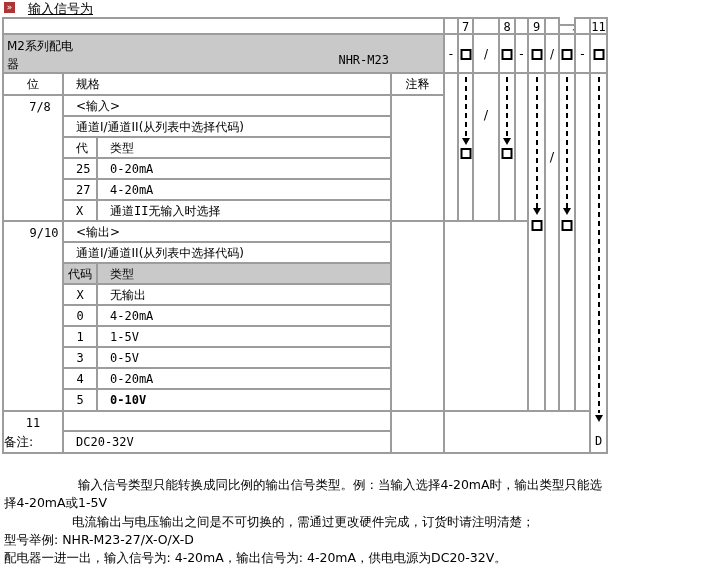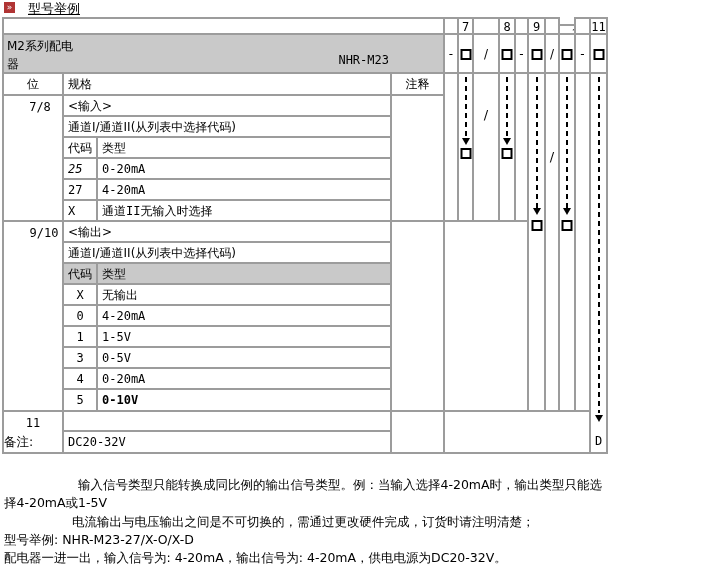--- a/index.html
+++ b/index.html
@@ -1,20 +1,20 @@
 <!DOCTYPE html>
 <html><head>
 <meta charset="utf-8">
 <style>
   html,body{margin:0;padding:0;background:#fff;}
   .canvas{position:relative;width:713px;height:575px;background:#fff;overflow:hidden;
           font-family:"DejaVu Sans",sans-serif;font-size:12px;color:#000;}
   .cell{position:absolute;border:2px solid #9c9c9c;background:#fff;box-sizing:border-box;
         line-height:18px;padding-top:1px;overflow:hidden;}
-  .cell.left{padding-left:4px;}
+  .cell.left{padding-left:12px;}
   .cell.center{text-align:center;}
   .cell.gray{background:#c9c9c9;}
   .cell.toppos{text-align:center;padding-top:2px;}
   .mono{font-family:"DejaVu Sans Mono","DejaVu Sans",monospace;}
   .r1sym{line-height:36px;text-align:center;}
   .digit{line-height:14px;text-align:center;font-family:"DejaVu Sans Mono","DejaVu Sans",monospace;}
   .vdash{position:absolute;left:50%;transform:translateX(-50%);width:2px;
          background-image:repeating-linear-gradient(to bottom,#000 0px,#000 5px,transparent 5px,transparent 9px);}
   .arrowhead{position:absolute;left:50%;transform:translateX(-50%);width:0;height:0;
          border-left:4px solid transparent;border-right:4px solid transparent;border-top:7px solid #000;}
@@ -29,42 +29,42 @@
   .series-text span{display:block;}
   .model{position:absolute;right:54px;bottom:3px;}
   .remark{position:absolute;line-height:16px;font-size:12.5px;}
 </style>
 </head>
 <body>
 
 <div class="canvas">
 
   <div class="bullet">»</div>
-  <div class="titlebar">型号举例</div>
+  <div class="titlebar">输入信号为</div>
 
   <div class="cell" style="left:2px;top:17px;width:443px;height:18px;"></div>
 
   <div class="cell gray" style="left:2px;top:33px;width:443px;height:41px;">
     <div class="series-text">
       <span>M2系列配电</span>
       <span>器</span>
     </div>
     <div class="model mono">NHR-M23</div>
   </div>
 
   <div class="cell center" style="left:2px;top:72px;width:62px;height:24px;">位</div>
   <div class="cell left" style="left:62px;top:72px;width:330px;height:24px;">规格</div>
   <div class="cell center" style="left:390px;top:72px;width:55px;height:24px;">注释</div>
 
   <div class="cell toppos mono" style="left:2px;top:94px;width:76px;height:128px;">7/8</div>
   <div class="cell left" style="left:62px;top:94px;width:330px;height:23px;">&lt;输入&gt;</div>
   <div class="cell left" style="left:62px;top:115px;width:330px;height:23px;">通道I/通道II(从列表中选择代码)</div>
   <div class="cell left" style="left:62px;top:136px;width:36px;height:23px;">代码</div>
   <div class="cell left" style="left:96px;top:136px;width:296px;height:23px;">类型</div>
-  <div class="cell left mono" style="left:62px;top:157px;width:36px;height:23px;font-style:italic;">25</div>
+  <div class="cell left mono" style="left:62px;top:157px;width:36px;height:23px;">25</div>
   <div class="cell left mono" style="left:96px;top:157px;width:296px;height:23px;">0-20mA</div>
   <div class="cell left mono" style="left:62px;top:178px;width:36px;height:23px;">27</div>
   <div class="cell left mono" style="left:96px;top:178px;width:296px;height:23px;">4-20mA</div>
   <div class="cell left mono" style="left:62px;top:199px;width:36px;height:23px;">X</div>
   <div class="cell left mono" style="left:96px;top:199px;width:296px;height:23px;">通道II无输入时选择</div>
   <div class="cell" style="left:390px;top:94px;width:55px;height:128px;"></div>
 
   <div class="cell toppos mono" style="left:2px;top:220px;width:84px;height:192px;">9/10</div>
   <div class="cell left" style="left:62px;top:220px;width:330px;height:23px;">&lt;输出&gt;</div>
   <div class="cell left" style="left:62px;top:241px;width:330px;height:23px;">通道I/通道II(从列表中选择代码)</div>

